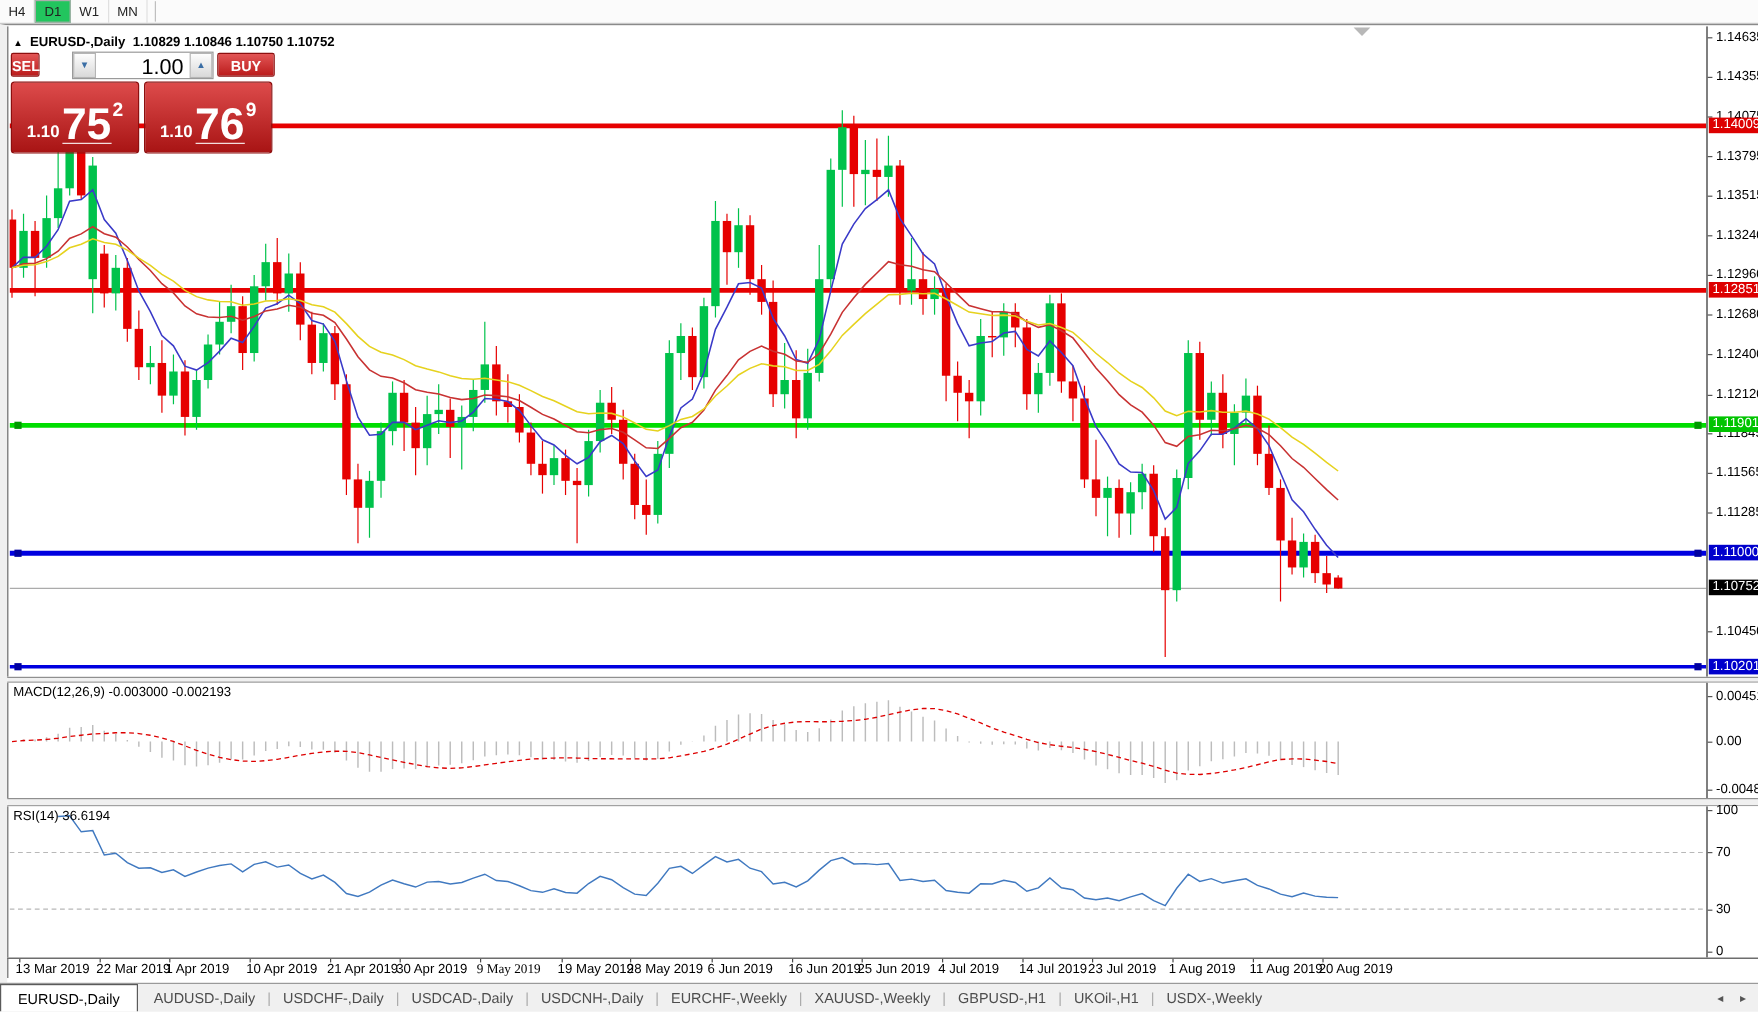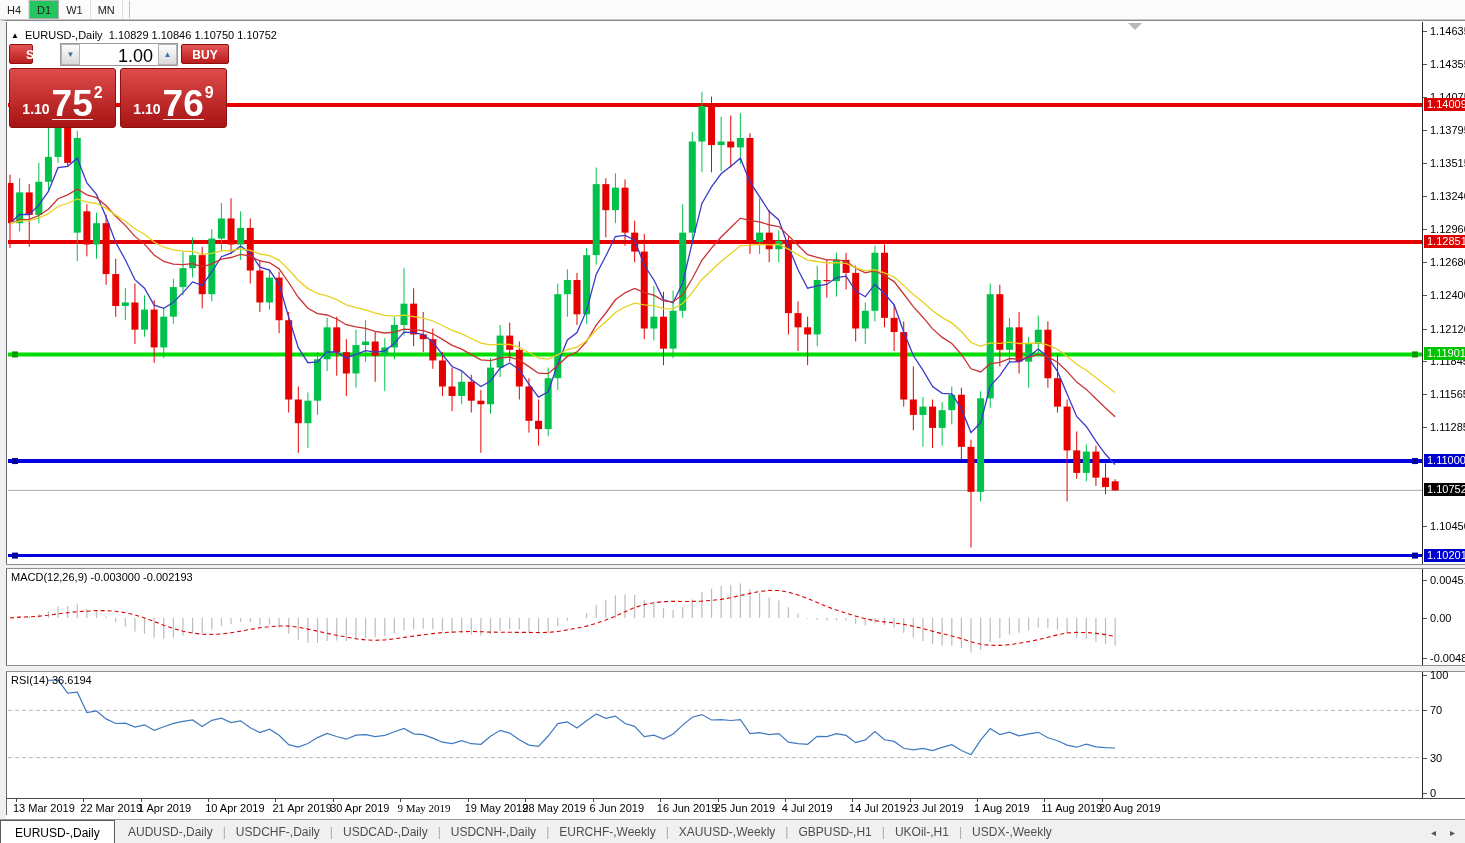--- a/index.html
+++ b/index.html
@@ -18,21 +18,21 @@
   .row{position:absolute;left:0;width:1459px;background:#fff;box-sizing:border-box;border-left:1px solid #6a6a6a;}
   .plot{position:absolute;left:1px;top:0;}
   .axiscol{position:absolute;left:1415px;top:0;width:44px;height:100%;background:#fff;
            border-left:1px solid #2b2b2b;font-size:11px;color:#000;}
   .axis-lab{position:absolute;left:7px;white-space:nowrap;}
   .axis-tick{position:absolute;left:0;width:4px;height:1px;background:#555;}
   .axis-tag{position:absolute;left:1px;color:#fff;padding:0 3px 1px 3px;font-size:11px;white-space:nowrap;}
   .splitter{position:absolute;left:0;width:1459px;background:#f0f0f0;border-top:1px solid #8f8f8f;
             border-bottom:1px solid #8f8f8f;box-sizing:border-box;}
   
-  .chart-title{position:absolute;left:18px;top:7px;font-size:11px;font-weight:normal;color:#000;white-space:nowrap;}
+  .chart-title{position:absolute;left:18px;top:7px;font-size:11px;font-weight:bold;color:#000;white-space:nowrap;}
   .title-arrow{position:absolute;left:4px;top:9px;font-size:8px;color:#000;}
   .shift-marker{position:absolute;top:1px;width:0;height:0;border-left:7px solid transparent;
                 border-right:7px solid transparent;border-top:7px solid #b8b8b8;}
   
   .trade{position:absolute;left:1px;top:21px;width:222px;height:85px;}
   .btn-red{position:absolute;height:20px;border-radius:2px;color:#fff;font-size:12px;font-weight:bold;
            text-align:center;line-height:20px;background:linear-gradient(#e25555,#bb1c1c);
            border:1px solid #8d0f0f;box-sizing:border-box;}
   .vol-wrap{position:absolute;left:52px;top:0;width:118px;height:23px;background:#fff;
             border:1px solid #9a9a9a;display:flex;box-sizing:border-box;}
@@ -329,21 +329,21 @@
           <polyline points="2.0,201.2 11.6,199.1 21.2,198.6 30.8,196.0 40.4,191.7 50.0,184.5 59.7,181.5 69.3,177.0 78.9,180.1 88.5,181.5 98.1,186.4 107.7,193.1 117.3,199.2 126.9,206.7 136.5,212.2 146.1,220.0 155.8,225.2 165.4,227.9 175.0,229.2 184.6,229.5 194.2,232.4 203.8,231.3 213.4,228.9 223.0,228.5 232.6,226.9 242.3,228.4 251.9,232.0 261.5,233.6 271.1,238.1 280.7,247.7 290.3,258.3 299.9,266.6 309.5,271.5 319.1,273.8 328.7,277.7 338.3,282.8 348.0,285.6 357.6,287.9 367.2,291.1 376.8,293.4 386.4,294.1 396.0,293.2 405.6,294.6 415.2,296.1 424.8,299.0 434.4,303.5 444.1,308.4 453.7,311.9 463.3,316.5 472.9,321.1 482.5,322.8 492.1,322.1 501.7,322.5 511.3,325.4 520.9,330.5 530.5,335.8 540.2,337.2 549.8,332.7 559.4,327.5 569.0,325.1 578.6,318.8 588.2,308.0 597.8,299.7 607.4,290.5 617.0,285.0 626.6,281.1 636.3,282.9 645.9,283.7 655.5,286.7 665.1,286.8 674.7,281.6 684.3,270.4 693.9,257.5 703.5,248.3 713.1,239.4 722.8,231.5 732.4,223.6 742.0,223.3 751.6,222.4 761.2,222.8 770.8,222.5 780.4,227.2 790.0,232.6 799.6,238.1 809.2,239.5 818.8,240.9 828.5,240.6 838.1,241.4 847.7,245.8 857.3,248.8 866.9,247.6 876.5,250.9 886.1,255.0 895.7,263.4 905.3,272.4 914.9,280.1 924.6,288.8 934.2,295.6 943.8,300.9 953.4,309.5 963.0,320.5 972.6,324.4 982.2,320.8 991.8,321.3 1001.4,320.2 1011.0,321.5 1020.7,321.5 1030.3,320.6 1039.9,323.0 1049.5,327.3 1059.1,334.3 1068.7,342.3 1078.3,348.3 1087.9,355.7 1097.5,363.3 1107.1,370.5" fill="none" stroke="#e6d21e" stroke-width="1.3"></polyline>
         </svg>
       <div class="shift-marker" id="shift-marker" style="left: 1121px;"></div>
       <span class="title-arrow">▲</span>
       <div class="chart-title">
         <span>EURUSD-,Daily</span>&nbsp;
         <span>1.10829 1.10846 1.10750 1.10752</span>
       </div>
 
       <div class="trade">
-        <div class="btn-red" style="left:1px;top:1px;width:24px;padding-left:16px;">SELL</div>
+        <div class="btn-red" style="left:1px;top:1px;width:24px;">SELL</div>
         <div class="vol-wrap">
           <div class="spin-btn">▼</div>
           <div class="vol-val">1.00</div>
           <div class="spin-btn">▲</div>
         </div>
         <div class="btn-red" style="left:173px;top:1px;width:48px;">BUY</div>
         <div class="quote-box" style="left:1px;">
           <span class="q-small">1.10</span>
           <span class="q-big">75</span>
           <span class="q-sup">2</span>

